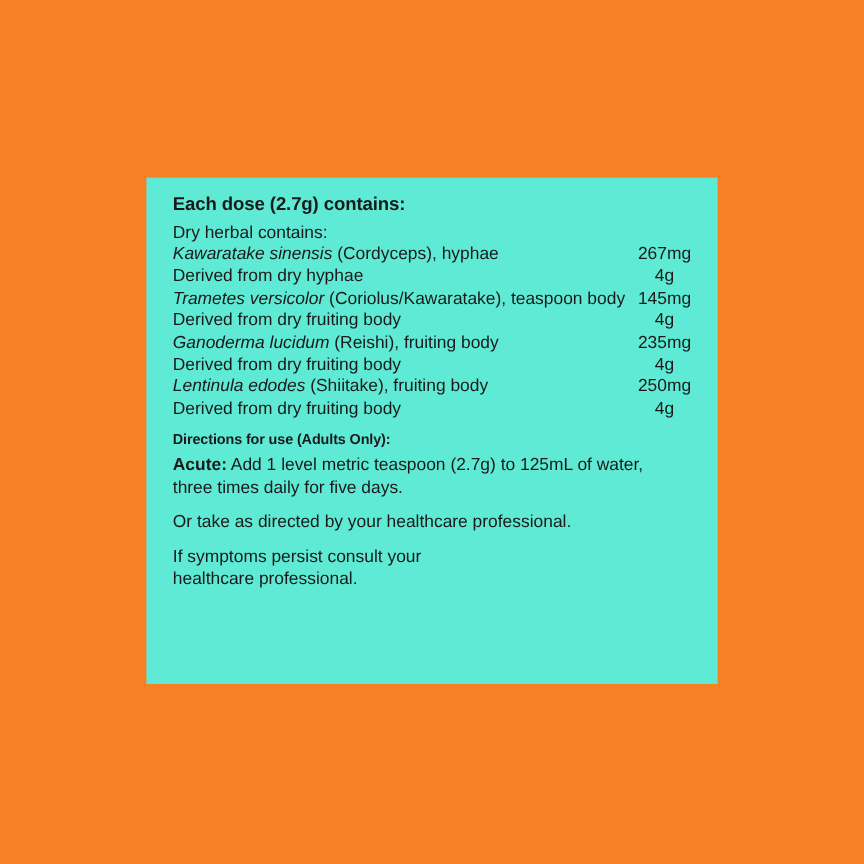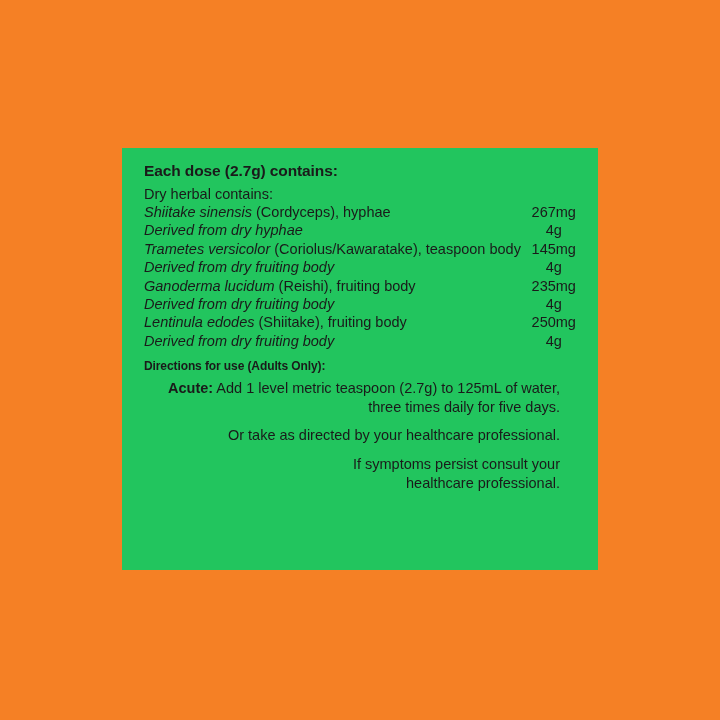--- a/index.html
+++ b/index.html
@@ -17,21 +17,21 @@
     position: relative;
     width: 720px;
     height: 720px;
   }
   .panel {
     position: absolute;
     left: 122px;
     top: 148px;
     width: 476px;
     height: 422px;
-    background: #22c55e;
+    background: #5eead4;
     box-sizing: border-box;
     padding: 14px 22px 10px 22px;
   }
   .heading {
     font-size: 15.5px;
     font-weight: bold;
     color: #1a1a1a;
     margin: 0 0 6px 0;
     letter-spacing: -0.1px;
   }
@@ -54,36 +54,34 @@
   table.ingredients td.amount {
     text-align: center;
     white-space: nowrap;
     padding-left: 10px;
   }
   .ital {
     font-style: italic;
   }
   .derived {
     padding-left: 10px;
-    font-style: italic;
   }
   .directions-heading {
     font-size: 12px;
     font-weight: bold;
     color: #1a1a1a;
     margin: 9px 0 6px 0;
     letter-spacing: -0.1px;
   }
   .para {
     font-size: 14.5px;
     color: #1a1a1a;
     line-height: 19px;
     margin: 0 16px 10px 0;
     max-width: 448px;
-    text-align: right;
   }
   .para.tight {
     margin-bottom: 9px;
   }
   .para b {
     font-weight: bold;
   }
   .para.last {
     margin-bottom: 0;
   }
@@ -94,21 +92,21 @@
 <div class="page">
   <div class="panel">
 
     <div class="heading">Each dose (2.7g) contains:</div>
 
     <div class="subheading">Dry herbal contains:</div>
 
     <table class="ingredients">
       <tbody>
         <tr>
-          <td><span class="ital">Shiitake sinensis</span><span> (Cordyceps), hyphae</span></td>
+          <td><span class="ital">Kawaratake sinensis</span><span> (Cordyceps), hyphae</span></td>
           <td class="amount">267mg</td>
         </tr>
         <tr>
           <td class="derived">Derived from dry hyphae</td>
           <td class="amount">4g</td>
         </tr>
 
         <tr>
           <td><span class="ital">Trametes versicolor</span><span> (Coriolus/Kawaratake), teaspoon body</span></td>
           <td class="amount">145mg</td>

